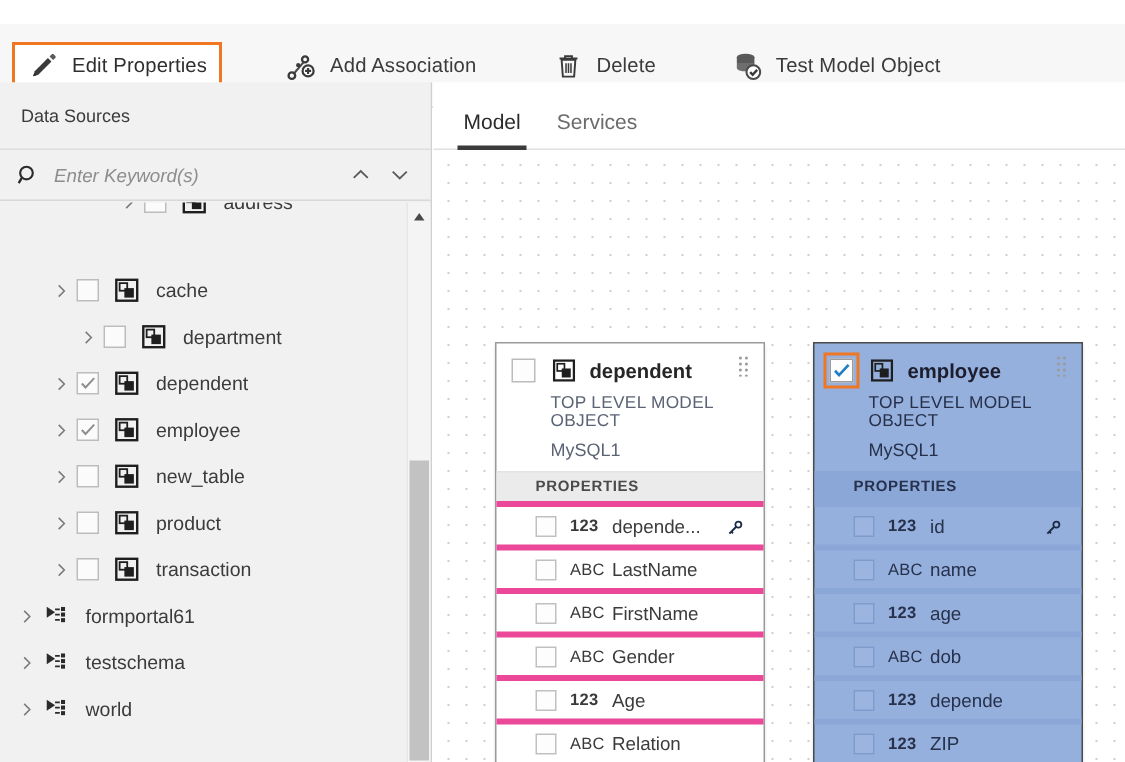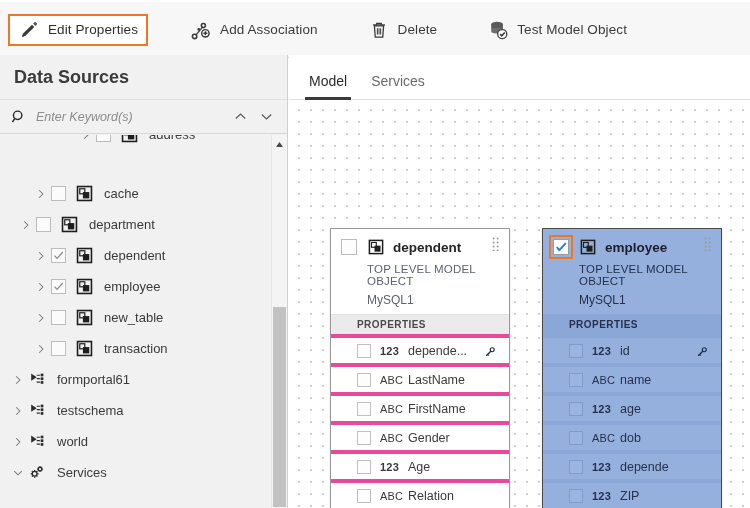--- a/index.html
+++ b/index.html
@@ -8,21 +8,21 @@
     overflow: hidden;
     background: #ffffff;
     font-family: "Liberation Sans", sans-serif;
     color: #3b3b3b;
     -webkit-font-smoothing: antialiased;
   }
   #app { position: relative; width: 750px; height: 508px; }
 
   
   .toolbar {
-    position: absolute; left: 0; top: 2px; width: 750px; height: 55px;
+    position: absolute; left: 0; top: 16px; width: 750px; height: 55px;
     background: #f7f7f7;
     border-bottom: 1px solid #dcdcdc;
     display: flex; align-items: center;
   }
   .tb-btn {
     display: flex; align-items: center; gap: 8px;
     height: 30px; padding: 0 8px; margin-left: 6px;
     cursor: pointer; white-space: nowrap;
   }
   .tb-btn:first-child { margin-left: 8px; }
@@ -34,25 +34,24 @@
 
   
   .sidebar {
     position: absolute; left: 0; top: 55px; width: 288px; height: 453px;
     background: #f1f1f1;
     border-right: 1px solid #d0d0d0;
     box-sizing: border-box;
   }
   .ds-header {
     height: 45px; display: flex; align-items: center;
-    padding-left: 14px; font-size: 18px; color: #3b3b3b;
+    padding-left: 14px; font-size: 12px; color: #3b3b3b;
     background: #f1f1f1;
     border-bottom: 1px solid #dedede;
     box-sizing: border-box;
-    font-weight: bold;
   }
   .search-row {
     height: 34px; display: flex; align-items: center;
     padding: 0 8px 0 10px; box-sizing: border-box;
     border-bottom: 1px solid #d8d8d8;
     background: #f1f1f1;
   }
   .search-ico { width: 18px; height: 18px; flex: none; }
   .search-input {
     flex: 1; border: none; outline: none; background: transparent;
@@ -275,21 +274,21 @@
               </svg>
             </span>
             <span class="tcheck"></span>
             <svg viewBox="0 0 24 24" width="19" height="19" class="tico">
               <rect x="3.2" y="3.2" width="17.6" height="17.6" fill="none" stroke="#1e1e1e" stroke-width="2"></rect>
               <rect x="6" y="6" width="6.4" height="6.4" fill="none" stroke="#1e1e1e" stroke-width="1.5"></rect>
               <rect x="10" y="10.2" width="8" height="8" fill="#1e1e1e"></rect>
             </svg>
             <span class="tlabel">cache</span>
           </div>
-          <div class="tnode" style="padding-left: 16px;">
+          <div class="tnode" style="padding-left: 49px;">
             <span class="tarrow">
               <svg viewBox="0 0 16 16" width="12" height="12">
                 <path d="M5.5 3L10.5 8l-5 5" fill="none" stroke="#7a7a7a" stroke-width="1.4"></path>
               </svg>
             </span>
             <span class="tcheck"></span>
             <svg viewBox="0 0 24 24" width="19" height="19" class="tico">
               <rect x="3.2" y="3.2" width="17.6" height="17.6" fill="none" stroke="#1e1e1e" stroke-width="2"></rect>
               <rect x="6" y="6" width="6.4" height="6.4" fill="none" stroke="#1e1e1e" stroke-width="1.5"></rect>
               <rect x="10" y="10.2" width="8" height="8" fill="#1e1e1e"></rect>
@@ -338,20 +337,34 @@
                 <path d="M5.5 3L10.5 8l-5 5" fill="none" stroke="#7a7a7a" stroke-width="1.4"></path>
               </svg>
             </span>
             <span class="tcheck"></span>
             <svg viewBox="0 0 24 24" width="19" height="19" class="tico">
               <rect x="3.2" y="3.2" width="17.6" height="17.6" fill="none" stroke="#1e1e1e" stroke-width="2"></rect>
               <rect x="6" y="6" width="6.4" height="6.4" fill="none" stroke="#1e1e1e" stroke-width="1.5"></rect>
               <rect x="10" y="10.2" width="8" height="8" fill="#1e1e1e"></rect>
             </svg>
             <span class="tlabel">new_table</span>
+          </div>
+          <div class="tnode" style="padding-left: 31px;">
+            <span class="tarrow">
+              <svg viewBox="0 0 16 16" width="12" height="12">
+                <path d="M5.5 3L10.5 8l-5 5" fill="none" stroke="#7a7a7a" stroke-width="1.4"></path>
+              </svg>
+            </span>
+            <span class="tcheck"></span>
+            <svg viewBox="0 0 24 24" width="19" height="19" class="tico">
+              <rect x="3.2" y="3.2" width="17.6" height="17.6" fill="none" stroke="#1e1e1e" stroke-width="2"></rect>
+              <rect x="6" y="6" width="6.4" height="6.4" fill="none" stroke="#1e1e1e" stroke-width="1.5"></rect>
+              <rect x="10" y="10.2" width="8" height="8" fill="#1e1e1e"></rect>
+            </svg>
+            <span class="tlabel">product</span>
           </div>
           <div class="tnode" style="padding-left: 31px;">
             <span class="tarrow">
               <svg viewBox="0 0 16 16" width="12" height="12">
                 <path d="M5.5 3L10.5 8l-5 5" fill="none" stroke="#7a7a7a" stroke-width="1.4"></path>
               </svg>
             </span>
             <span class="tcheck"></span>
             <svg viewBox="0 0 24 24" width="19" height="19" class="tico">
               <rect x="3.2" y="3.2" width="17.6" height="17.6" fill="none" stroke="#1e1e1e" stroke-width="2"></rect>

